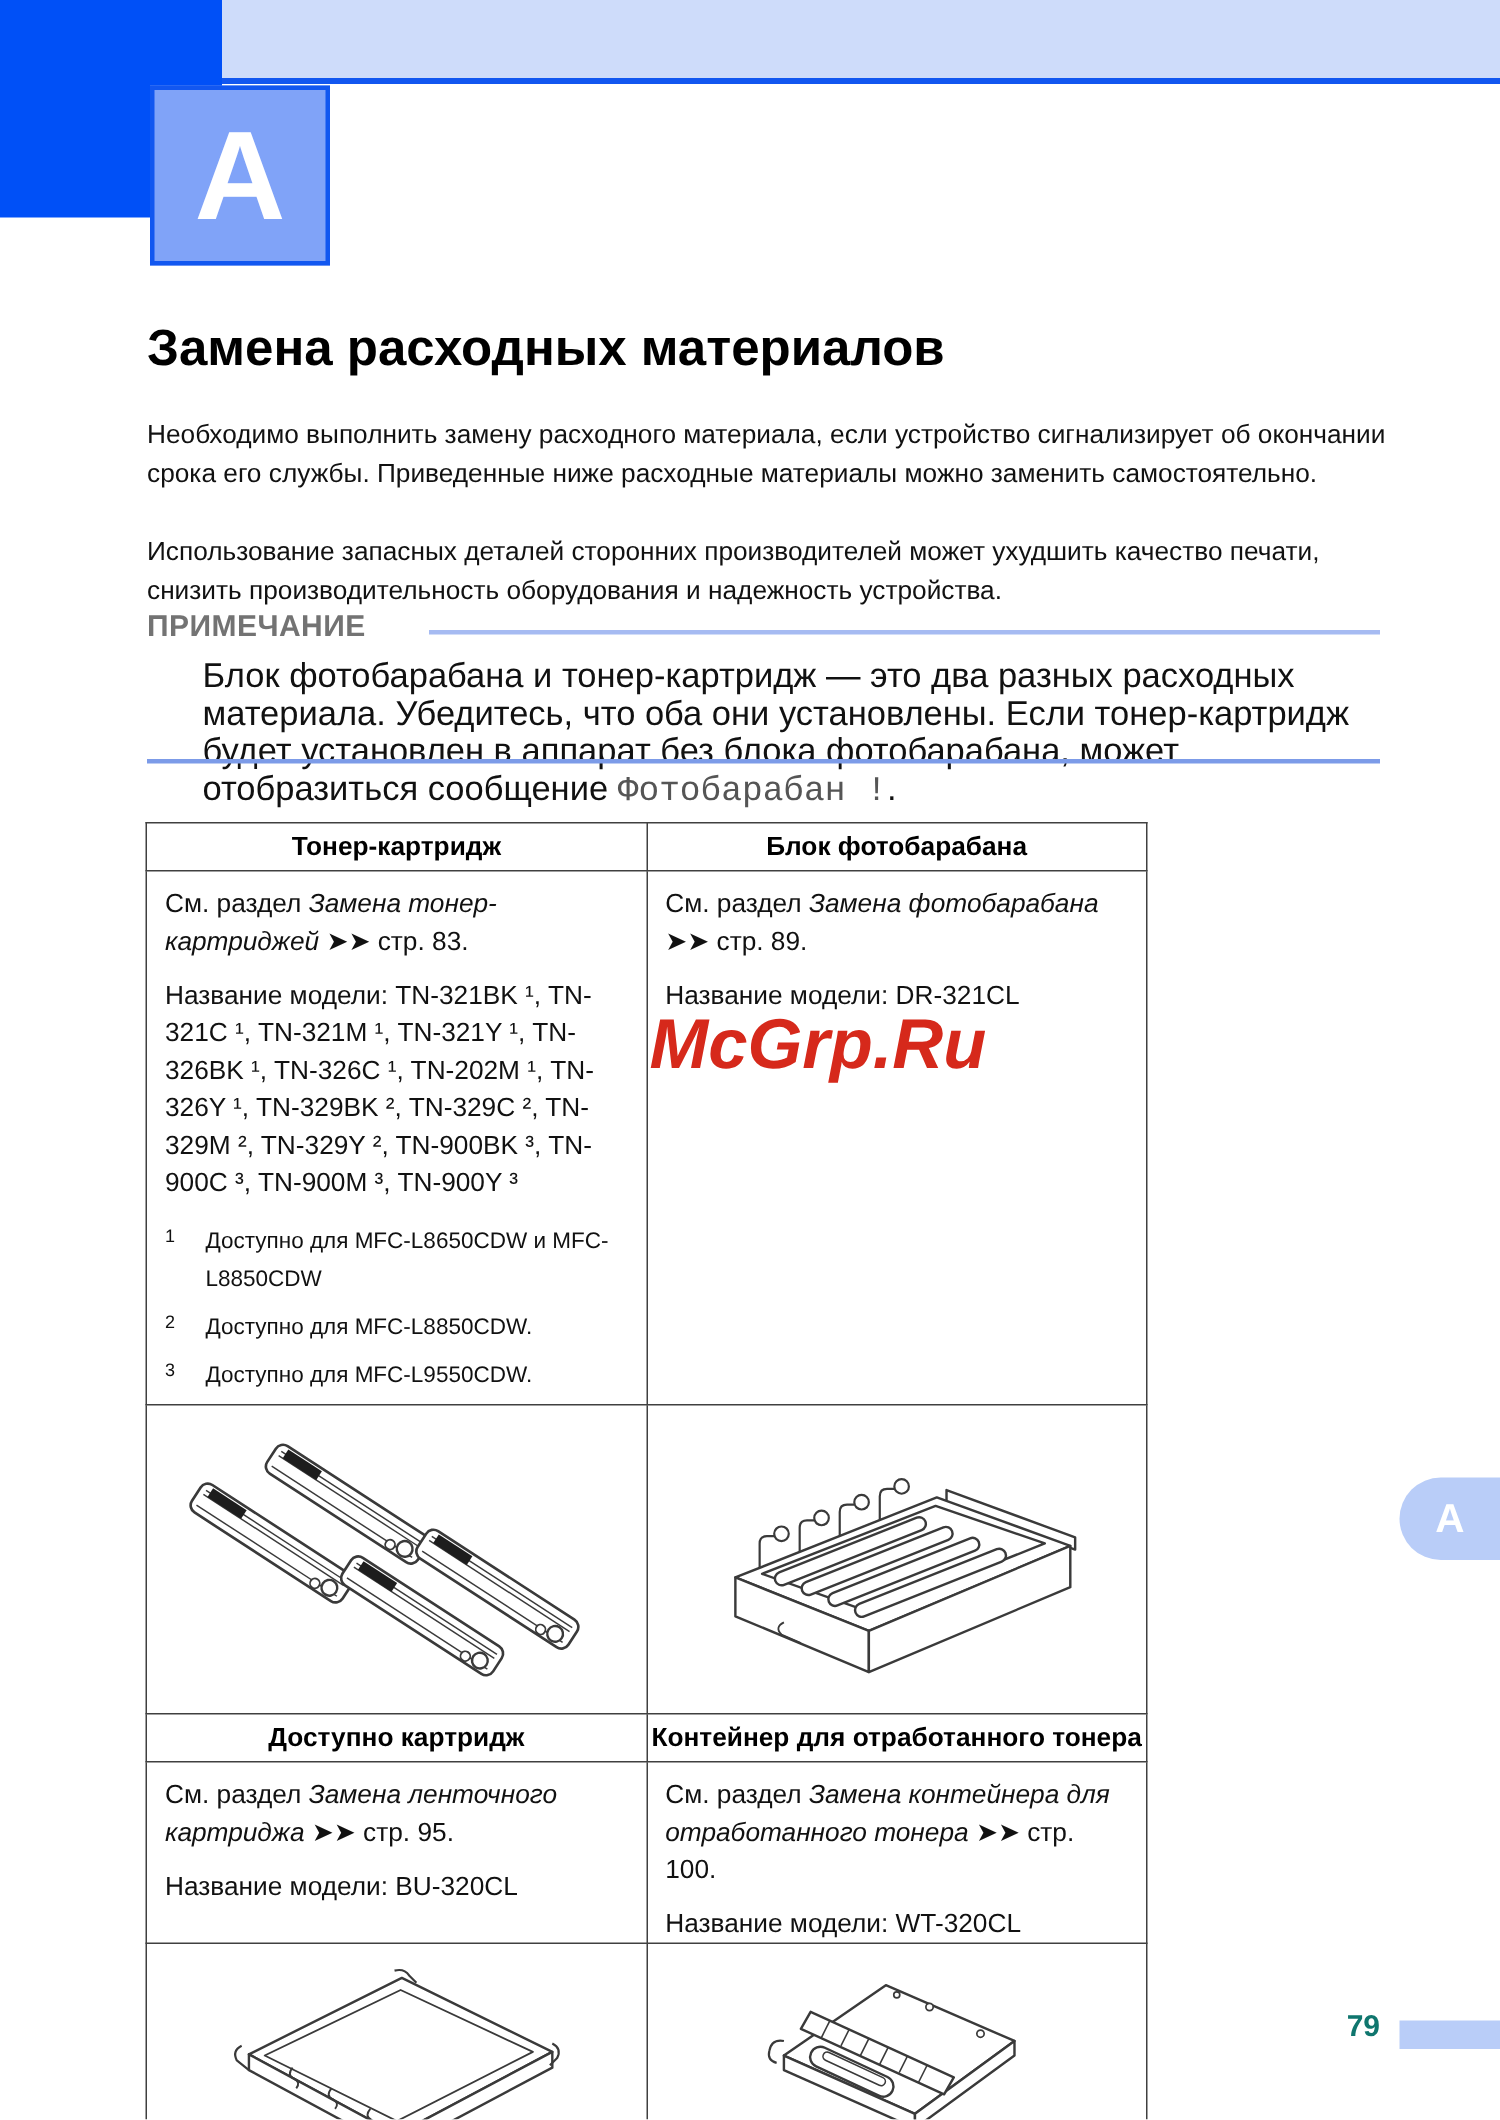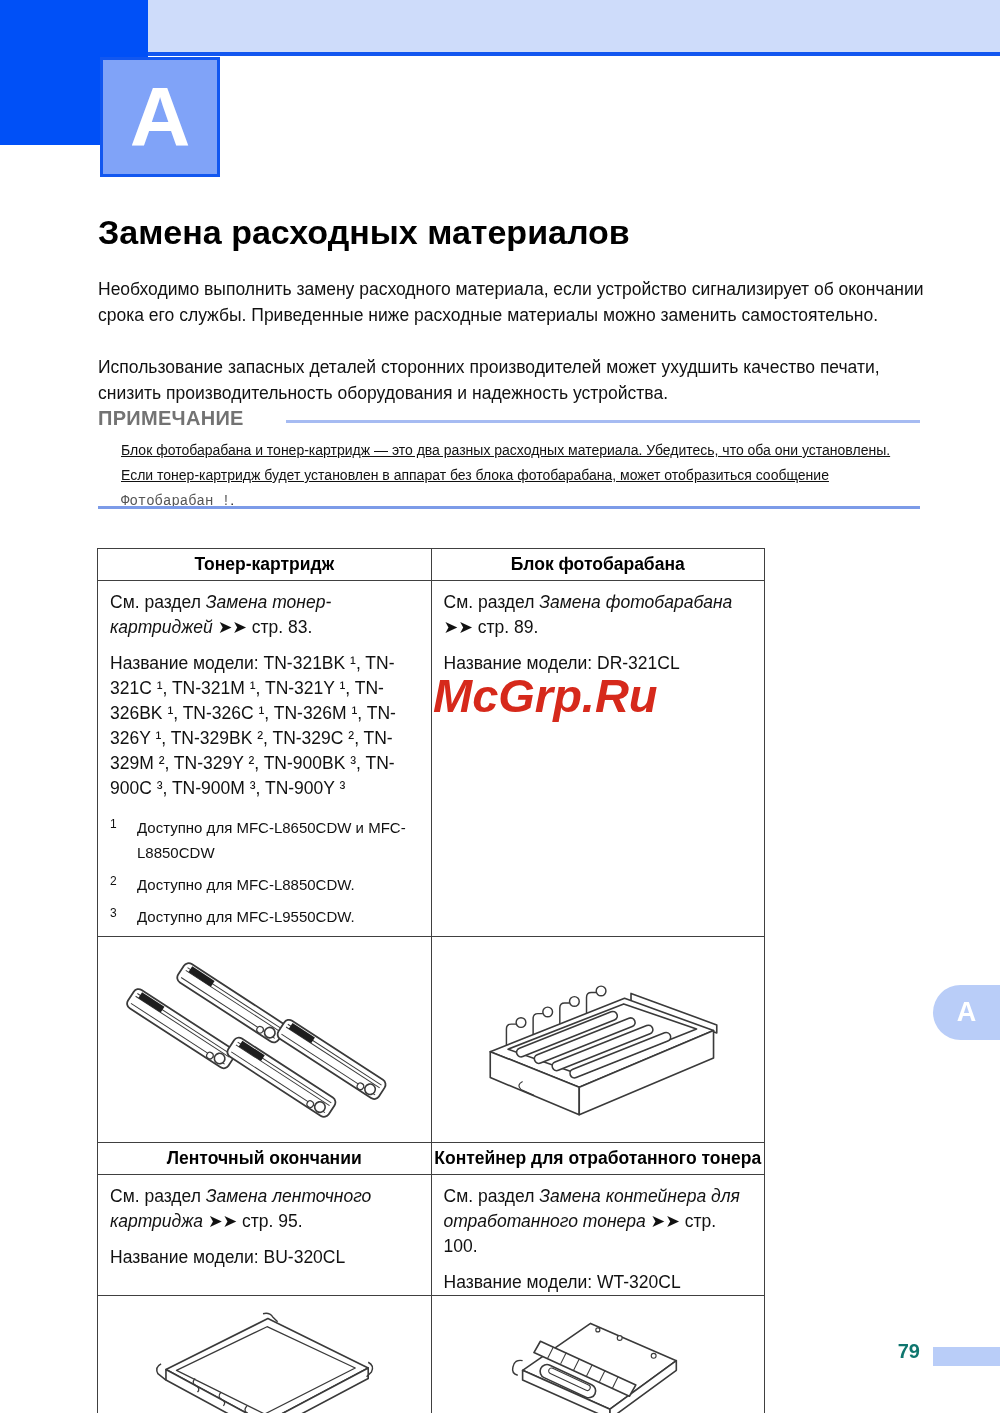--- a/index.html
+++ b/index.html
@@ -19,21 +19,21 @@
   .letter-box span { color:#fff; font-size:84px; font-weight:bold; line-height:1; }
   .chapter-title { position:absolute; left:236px; top:84px; font-size:40px; font-weight:bold; letter-spacing:.5px; color:#000; }
   
   .section-title { position:absolute; left:98px; top:213px; font-size:34px; font-weight:bold; color:#000;text-align:right; }
   .para { position:absolute; left:98px; width:830px; font-size:17.5px; line-height:26px; }
   .p1 { top:276px; }
   .p2 { top:354px; }
   
   .note-label { position:absolute; left:98px; top:407px; font-size:20px; font-weight:bold; letter-spacing:.3px; color:#737373; }
   .note-rule-top { position:absolute; left:286px; top:420px; width:634px; height:3px; background:#a6bbf2; }
-  .note-text { position:absolute; left:121px; top:438px; width:796px; font-size:14px; line-height:25px;text-decoration:underline; }
+  .note-text { position:absolute; left:135px; top:438px; width:796px; font-size:23px; line-height:25px; }
   .lcd { font-family:"Liberation Mono", monospace; color:#555; white-space:pre; }
   .note-rule-bottom { position:absolute; left:98px; top:506px; width:822px; height:3px; background:#7c9be8; }
   
   .consumables { position:absolute; left:97px; top:548px; width:668px; border-collapse:collapse; table-layout:fixed;padding-left:20px; }
   .consumables th, .consumables td { border:1.5px solid #404040; vertical-align:top; background:#fff; }
   .consumables th { font-size:17.5px; font-weight:bold; text-align:center; height:32px; padding-top:5px; color:#000; }
   .crow td { padding:9px 12px 0 12px; font-size:17.5px; line-height:25px; }
   .r1 td { height:258px; }
   .r2 td { height:84px; }
   .see { margin-bottom:11px; }
@@ -73,21 +73,21 @@
 
   <table class="consumables">
     <tbody>
         <tr class="hrow">
       <th>Тонер-картридж</th>
       <th>Блок фотобарабана</th>
     </tr>
     <tr class="crow r1">
       <td>
         <p class="see"><span>См. раздел </span><i>Замена тонер-картриджей</i><span> ➤➤ стр. 83.</span></p>
-        <p class="models">Название модели: TN-321BK ¹, TN-321C ¹, TN-321M ¹, TN-321Y ¹, TN-326BK ¹, TN-326C ¹, TN-326M ¹, TN-326Y ¹, TN-329BK ², TN-329C ², TN-329M ², TN-329Y ², TN-900BK ³, TN-900C ³, TN-900M ³, TN-900Y ³</p>
+        <p class="models">Название модели: TN-321BK ¹, TN-321C ¹, TN-321M ¹, TN-321Y ¹, TN-326BK ¹, TN-326C ¹, TN-202M ¹, TN-326Y ¹, TN-329BK ², TN-329C ², TN-329M ², TN-329Y ², TN-900BK ³, TN-900C ³, TN-900M ³, TN-900Y ³</p>
         <div class="fns">
           <div class="fn">
             <span class="fnnum">1</span>
             <span class="fntext">Доступно для MFC-L8650CDW и MFC-L8850CDW</span>
           </div>
           <div class="fn">
             <span class="fnnum">2</span>
             <span class="fntext">Доступно для MFC-L8850CDW.</span>
           </div>
           <div class="fn">
@@ -142,21 +142,21 @@
             <rect x="0" y="-5.5" width="133" height="11" rx="5.5" transform="translate(105,121) rotate(-21.7)"></rect>
             <rect x="0" y="-5.5" width="133" height="11" rx="5.5" transform="translate(127,129) rotate(-21.7)"></rect>
             <rect x="0" y="-5.5" width="133" height="11" rx="5.5" transform="translate(149,138) rotate(-21.7)"></rect>
             <rect x="0" y="-5.5" width="133" height="11" rx="5.5" transform="translate(171,147) rotate(-21.7)"></rect>
             <path d="M112,155 q-8,4 -2,10 l16,7" fill="none" stroke-width="1.5"></path>
           </g>
         </svg>
       </td>
     </tr>
     <tr class="hrow">
-      <th>Ленточный окончании</th>
+      <th>Доступно картридж</th>
       <th>Контейнер для отработанного тонера</th>
     </tr>
     <tr class="crow r2">
       <td>
         <p class="see"><span>См. раздел </span><i>Замена ленточного картриджа</i><span> ➤➤ стр. 95.</span></p>
         <p class="model">Название модели: BU-320CL</p>
       </td>
       <td>
         <p class="see"><span>См. раздел </span><i>Замена контейнера для отработанного тонера</i><span> ➤➤ стр. 100.</span></p>
         <p class="model">Название модели: WT-320CL</p>

